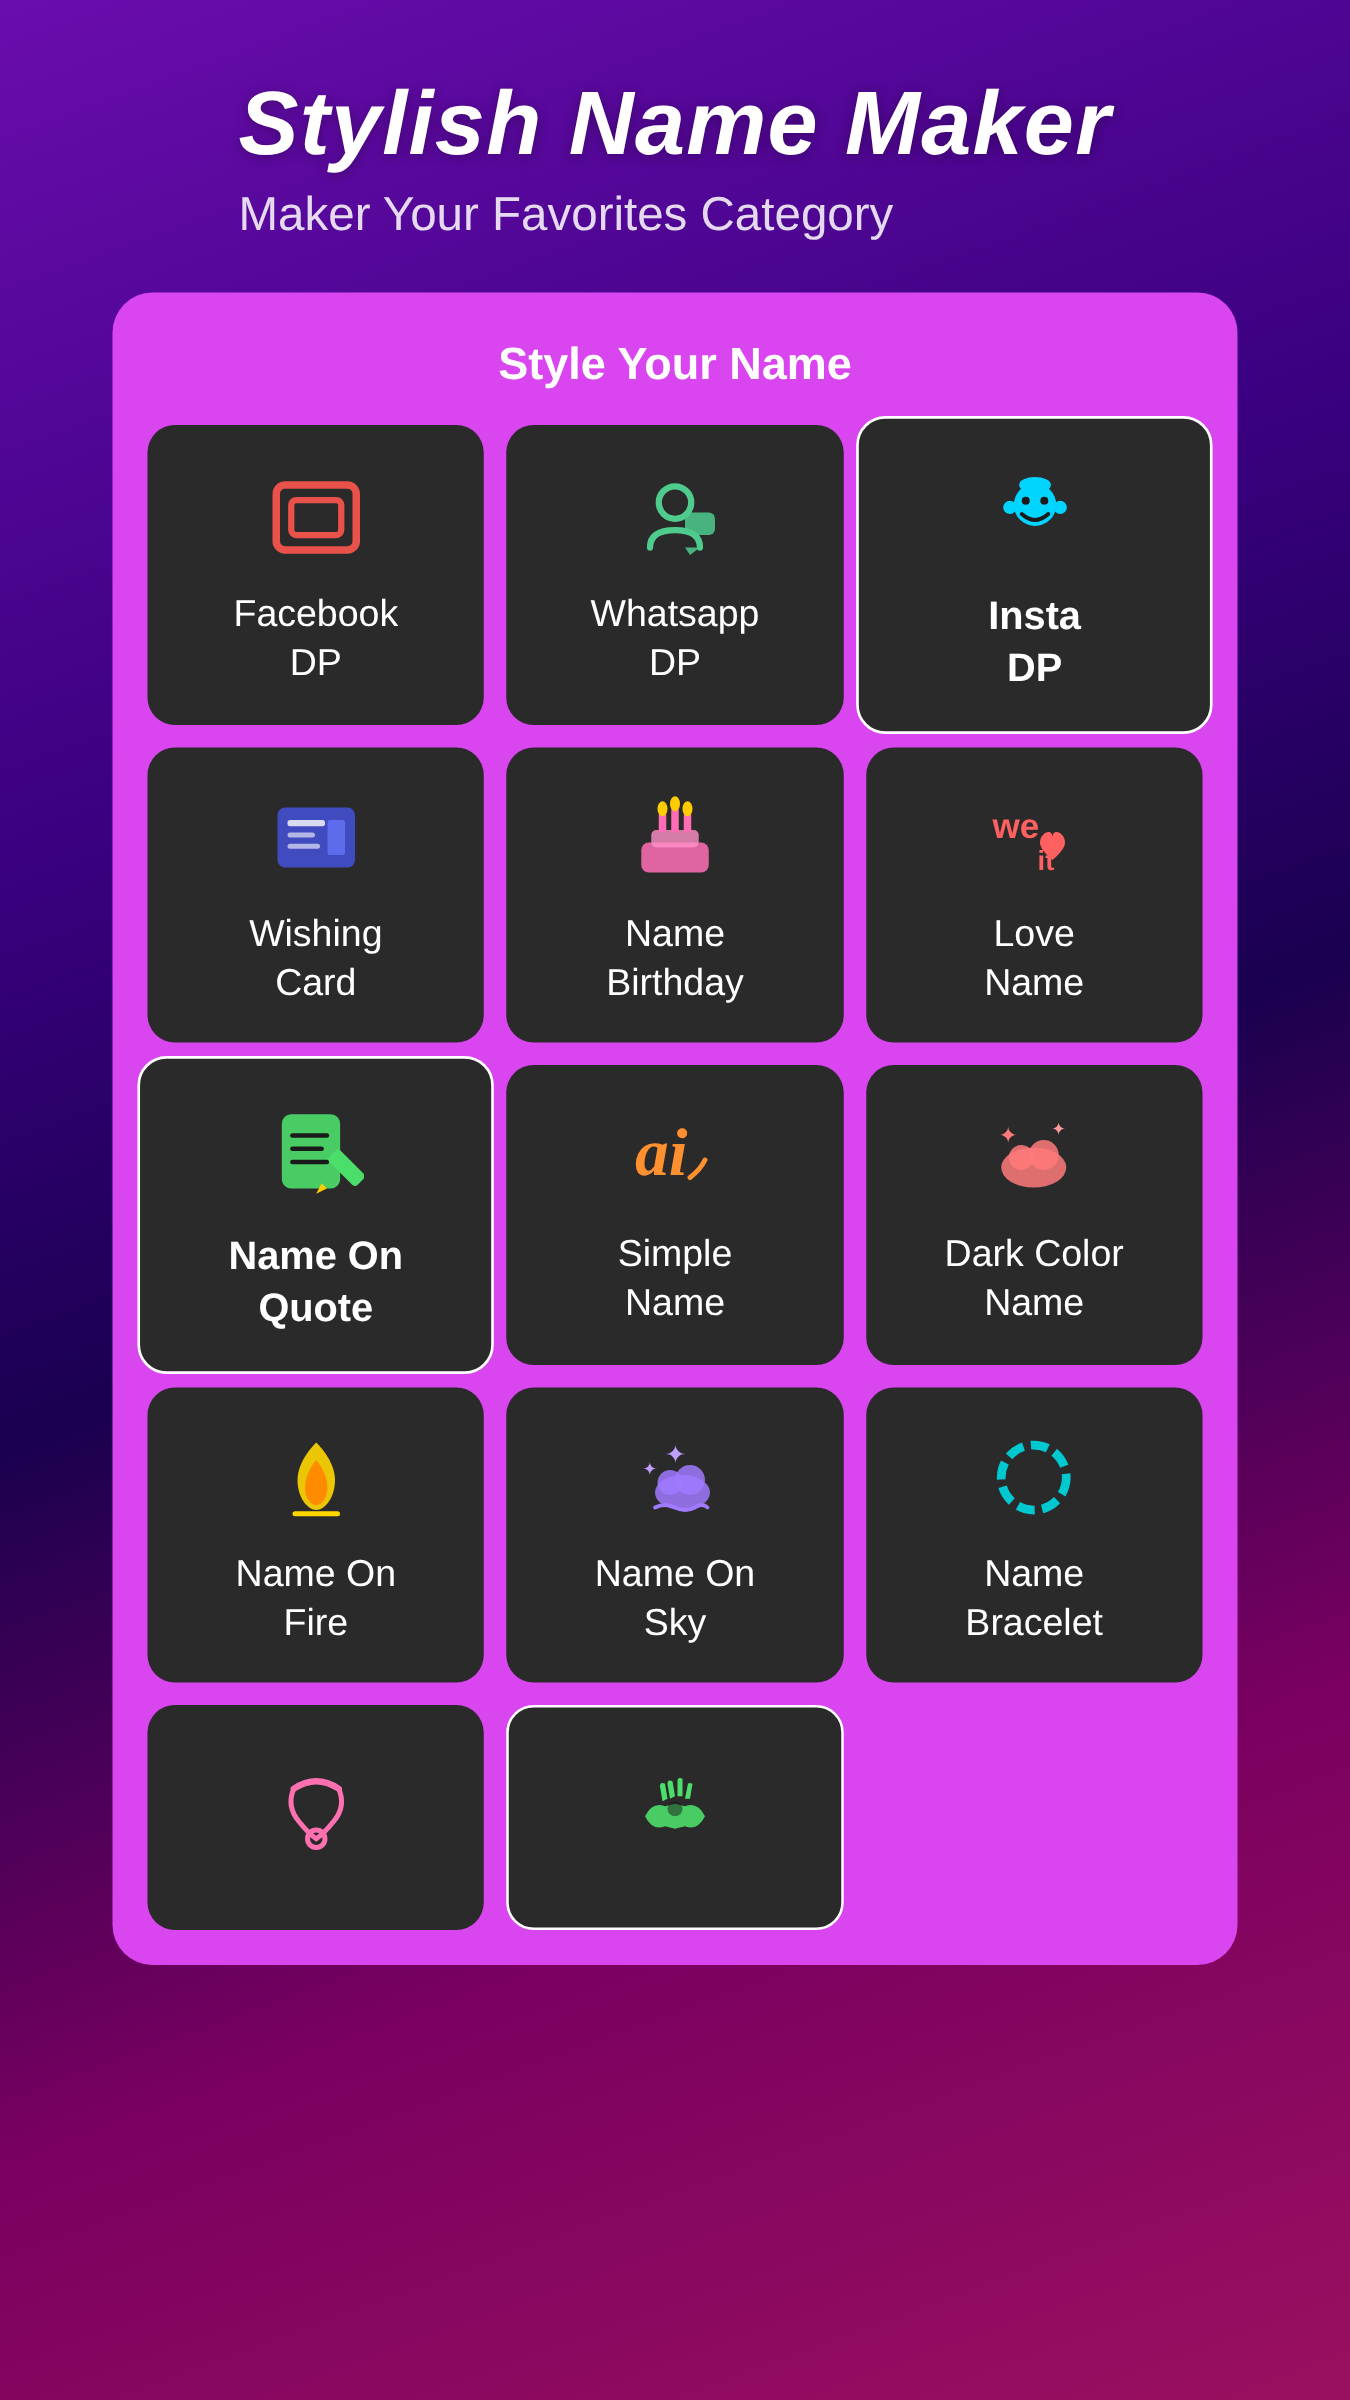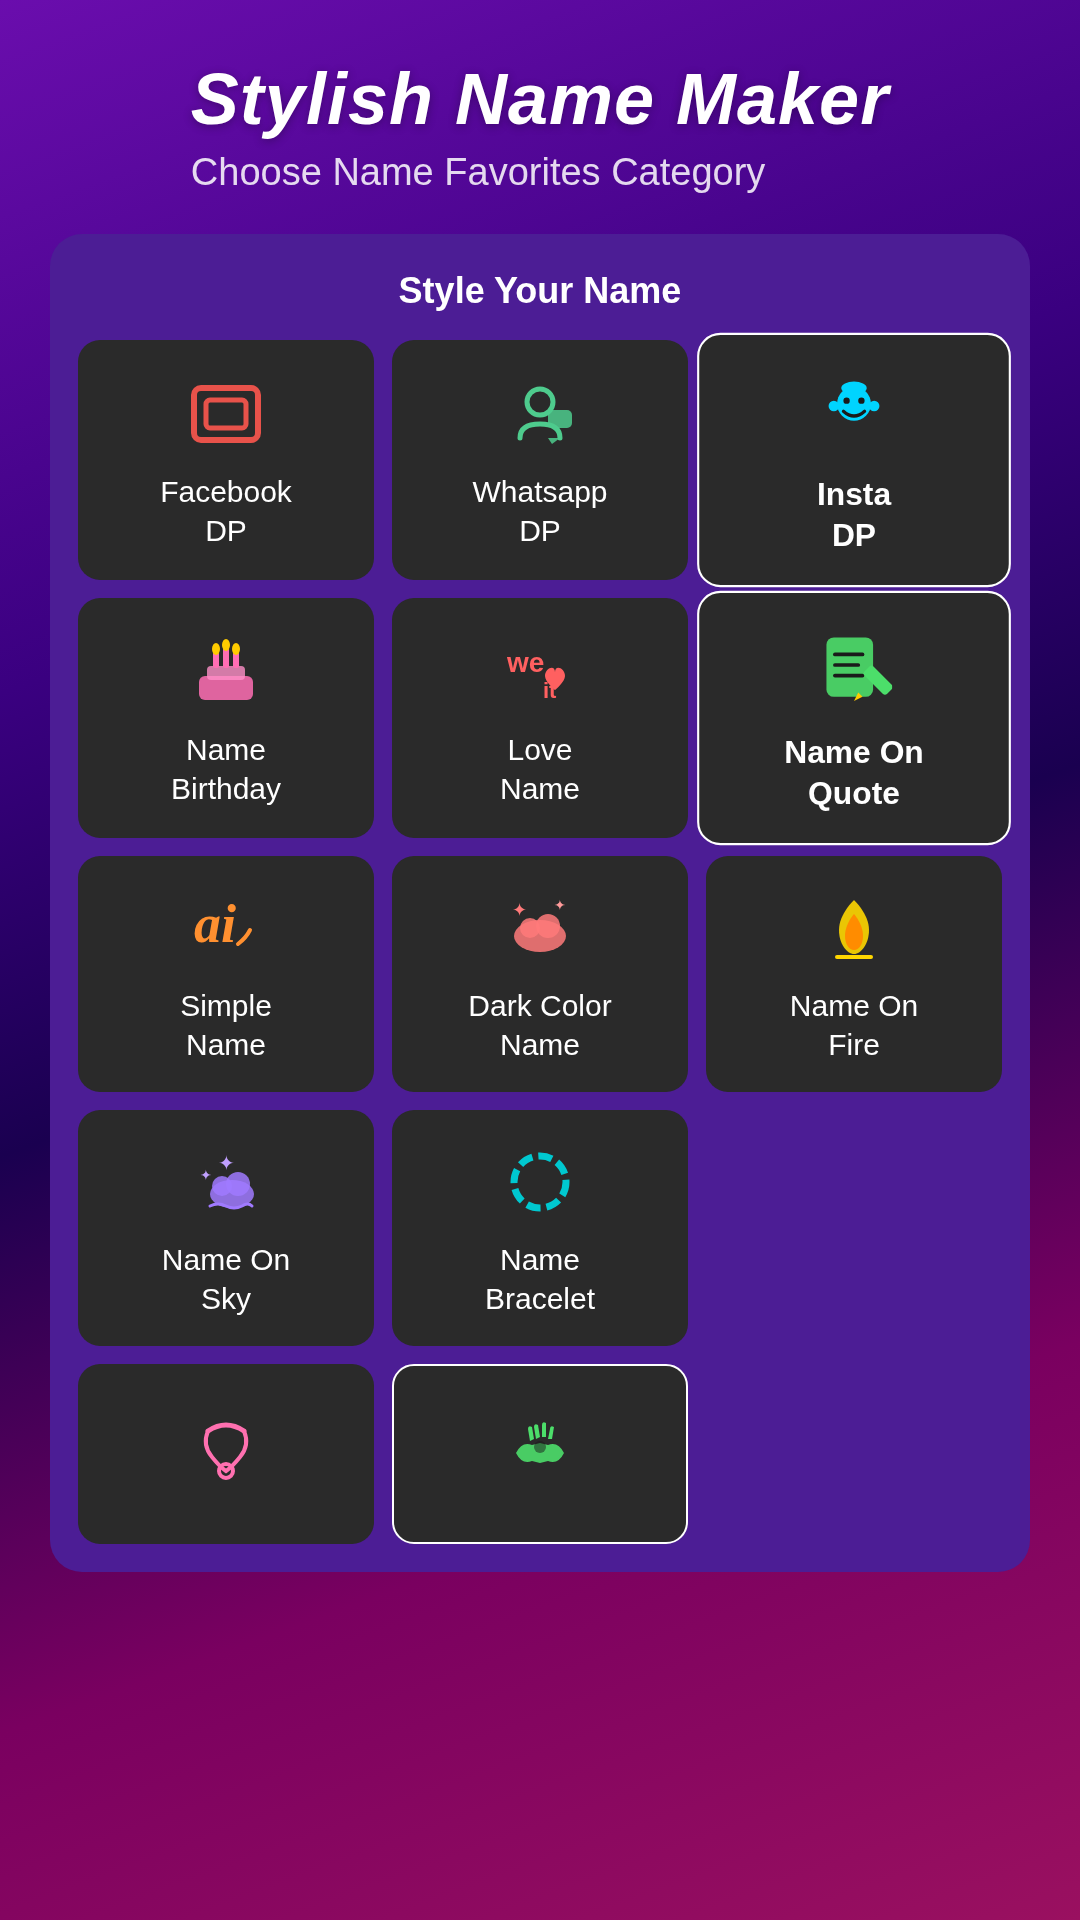--- a/index.html
+++ b/index.html
@@ -30,22 +30,22 @@
     }
 
     .header-subtitle {
       font-size: 38px;
       color: rgba(255,255,255,0.85);
       margin-top: 12px;
       font-weight: 400;
     }
 
     .card-container {
-      width: 980px;
-      background: #4c1d95;
+      width: 900px;
+      background: #d946ef;
       border-radius: 32px;
       padding: 36px 28px 28px 28px;
     }
 
     .card-title {
       text-align: center;
       color: #ffffff;
       font-size: 36px;
       font-weight: 600;
       margin-bottom: 28px;
@@ -133,21 +133,21 @@
     }
 
     
     svg { display: block; }
   </style>
 </head>
 <body>
 
 <div class="header">
   <div class="header-title">Stylish Name Maker</div>
-  <div class="header-subtitle">Choose Name Favorites Category</div>
+  <div class="header-subtitle">Maker Your Favorites Category</div>
 </div>
 
 <div class="card-container">
   <div class="card-title">Style Your Name</div>
 
   <div class="grid">
 
     <div class="grid-item">
       <div class="icon-wrap">
         <svg width="72" height="60" viewBox="0 0 72 60">
@@ -184,20 +184,32 @@
 
           <circle cx="16" cy="30" r="5" fill="#00d4ff"></circle>
           <circle cx="54" cy="30" r="5" fill="#00d4ff"></circle>
 
           <ellipse cx="35" cy="13" rx="12" ry="6" fill="#00d4ff"></ellipse>
         </svg>
       </div>
       <div class="label"><strong>Insta<br>DP</strong></div>
     </div>
 
+    <div class="grid-item">
+      <div class="icon-wrap">
+        <svg width="70" height="60" viewBox="0 0 70 60">
+          <rect x="4" y="6" width="62" height="48" rx="6" fill="#4a5aff" opacity="0.7"></rect>
+          <rect x="12" y="16" width="30" height="5" rx="2" fill="#ffffff" opacity="0.8"></rect>
+          <rect x="12" y="26" width="22" height="4" rx="2" fill="#ffffff" opacity="0.6"></rect>
+          <rect x="12" y="35" width="26" height="4" rx="2" fill="#ffffff" opacity="0.6"></rect>
+          <rect x="44" y="16" width="14" height="28" rx="2" fill="#6a7aff" opacity="0.7"></rect>
+        </svg>
+      </div>
+      <div class="label">Wishing<br>Card</div>
+    </div>
 
     <div class="grid-item">
       <div class="icon-wrap">
         <svg width="70" height="68" viewBox="0 0 70 68">
 
           <rect x="8" y="38" width="54" height="24" rx="6" fill="#ff6eb4" opacity="0.85"></rect>
           <rect x="16" y="28" width="38" height="14" rx="4" fill="#ff90c8" opacity="0.8"></rect>
 
           <rect x="22" y="14" width="6" height="16" rx="2" fill="#ff6eb4"></rect>
           <rect x="32" y="10" width="6" height="20" rx="2" fill="#ff6eb4"></rect>

